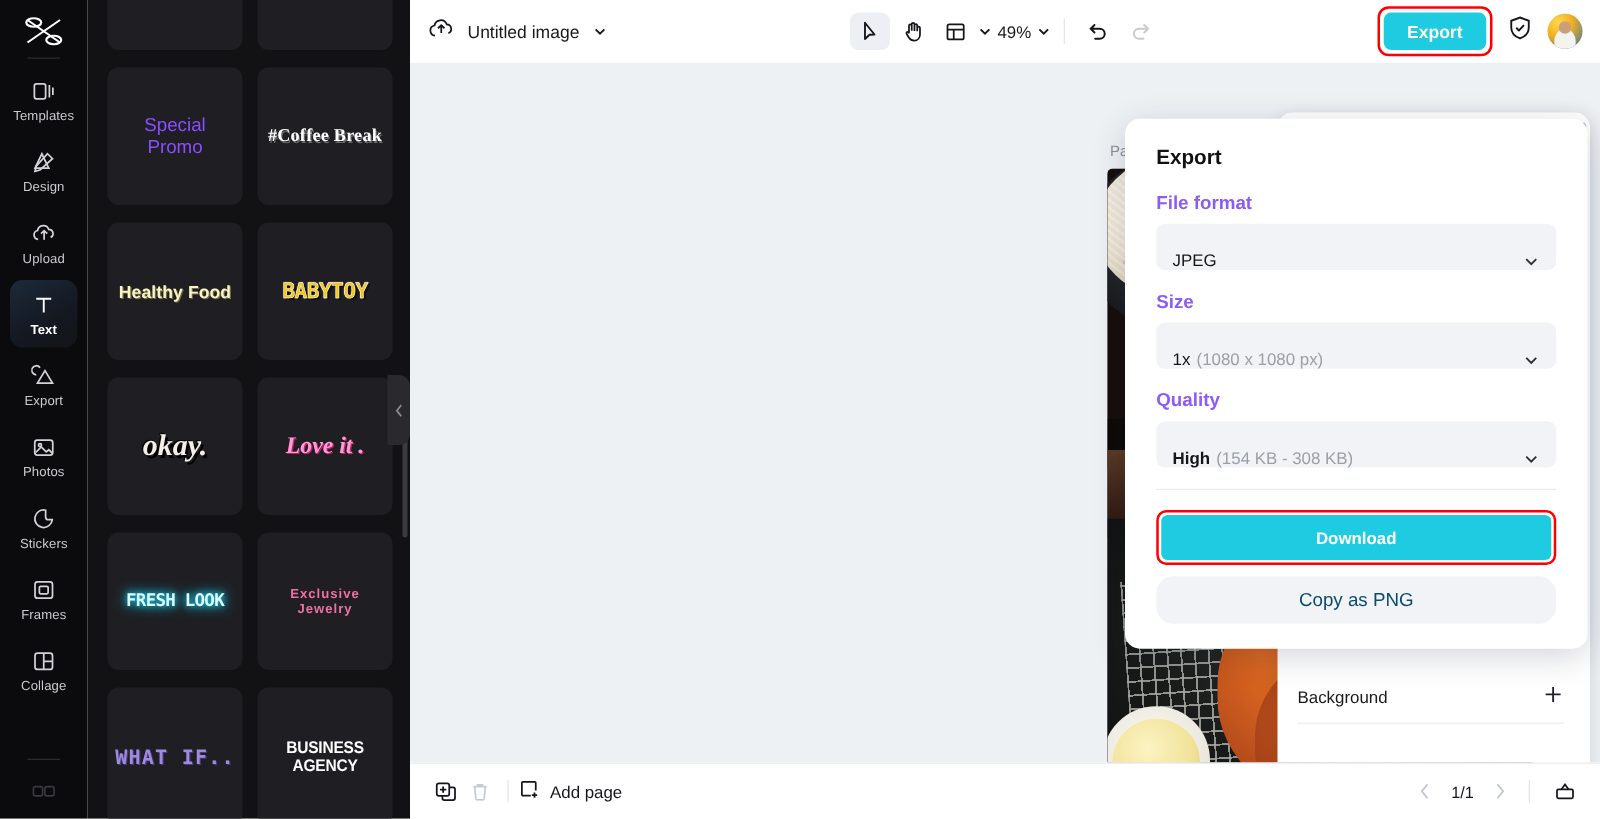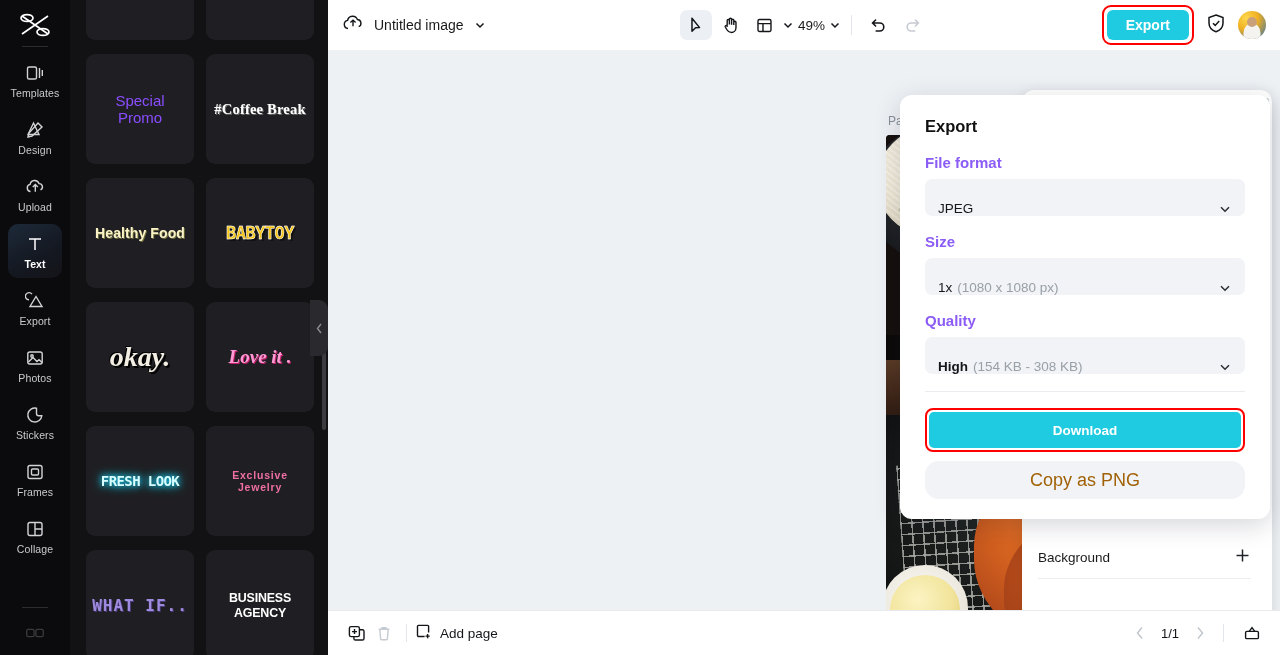--- a/index.html
+++ b/index.html
@@ -65,21 +65,21 @@
   }
 
   
   .t-special { color:#8a4dff; font-size:15px; font-weight:500; font-family:"Liberation Sans",sans-serif;}
   .t-coffee  { color:#fff; font-size:14.5px; font-weight:bold; font-family:"Liberation Serif",serif;
                text-shadow: 1px 1px 0 #6a6a6a; letter-spacing:.2px;}
   .t-healthy { color:#fbf3c8; font-size:14px; font-weight:bold; font-family:"Liberation Sans",sans-serif;
                text-shadow: 1px 1px 0 #6a6a3a; letter-spacing:.1px;}
   .t-baby    { color:#f5c518; font-size:17px; font-weight:bold; font-family:"DejaVu Sans Mono",monospace;
                letter-spacing:-.5px; text-shadow: 2px 2px 0 #111, 0 0 1px #fff; -webkit-text-stroke:0.4px #fff;}
-  .t-okay    { color:#f4efe4; font-size:28px; font-weight:bold; font-style:italic;
+  .t-okay    { color:#f4efe4; font-size:24px; font-weight:bold; font-style:italic;
                font-family:"Liberation Serif",serif; text-shadow: 2px 2px 0 #000, -1px -1px 0 #000;}
   .t-loveit  { color:#ff9ad4; font-size:19px; font-weight:bold; font-style:italic;
                font-family:"Liberation Serif",serif; text-shadow: 1px 1px 0 #c41f6b;}
   .t-fresh   { color:#d8feff; font-size:14px; font-weight:bold; font-family:"DejaVu Sans Mono",monospace;
                letter-spacing:-.6px; text-shadow: 0 0 6px #1ad6ff, 0 0 11px #1ad6ff;}
   .t-jewel   { color:#ef6fa5; font-size:10.5px; font-weight:bold; letter-spacing:.8px;
                font-family:"Liberation Sans",sans-serif;}
   .t-whatif  { color:#9f8bdd; font-size:16px; font-weight:bold; letter-spacing:1px;
                font-family:"DejaVu Sans Mono",monospace; text-shadow: 1px 1px 0 #4a3a7a;}
   .t-biz     { color:#fff; font-size:13.5px; font-weight:bold; letter-spacing:-.2px;
@@ -216,21 +216,21 @@
   .ep-title { font-size:16.5px; font-weight:bold; color:#111; margin-bottom:18px; }
   .ep-label { font-size:15px; font-weight:bold; color:#8b5cf6; margin-bottom:8px; }
   .ep-select { height:37px; background:#f1f3f6; border-radius:7px; display:flex; align-items:flex-end;
      padding:0 13px; font-size:13.5px; color:#14161a; cursor:pointer; margin-bottom:17px; }
   .ep-select .muted { color:#9aa0a8; margin-left:5px; }
   .ep-select .sc { margin-left:auto; color:#2a2f36; display:flex; }
   .ep-hr { height:1px; background:#ececf0; margin: 5px 0 16px; }
   .dl-wrap { border:2px solid #ff0000; border-radius:8px; padding:2px; margin-bottom:9px; }
   .dl-btn { width:100%; height:36px; background:#1fcbe0; color:#fff; font-weight:bold;
      font-size:13.5px; border:none; border-radius:5px; cursor:pointer; }
-  .png-btn { width:100%; height:38px; background:#f1f3f6; color:#a16207; font-size:18px;
+  .png-btn { width:100%; height:38px; background:#f1f3f6; color:#0c4a6e; font-size:15px;
      border:none; border-radius:14px; cursor:pointer; }
 
   
   .bottombar { height:45px; flex:0 0 45px; background:#fff; border-top:1px solid #e8eaed;
      display:flex; align-items:center; padding: 0 14px; position:relative; z-index:20; }
   .bb-btn { width:28px; height:28px; display:flex; align-items:center; justify-content:center;
      cursor:pointer; border-radius:5px; }
   .bb-sep { width:1px; height:18px; background:#e2e5e9; margin: 0 8px; }
   .addpage { display:flex; align-items:center; gap:8px; cursor:pointer; font-size:13.5px; color:#14161a; }
   .bb-right { margin-left:auto; display:flex; align-items:center; gap:6px; }

